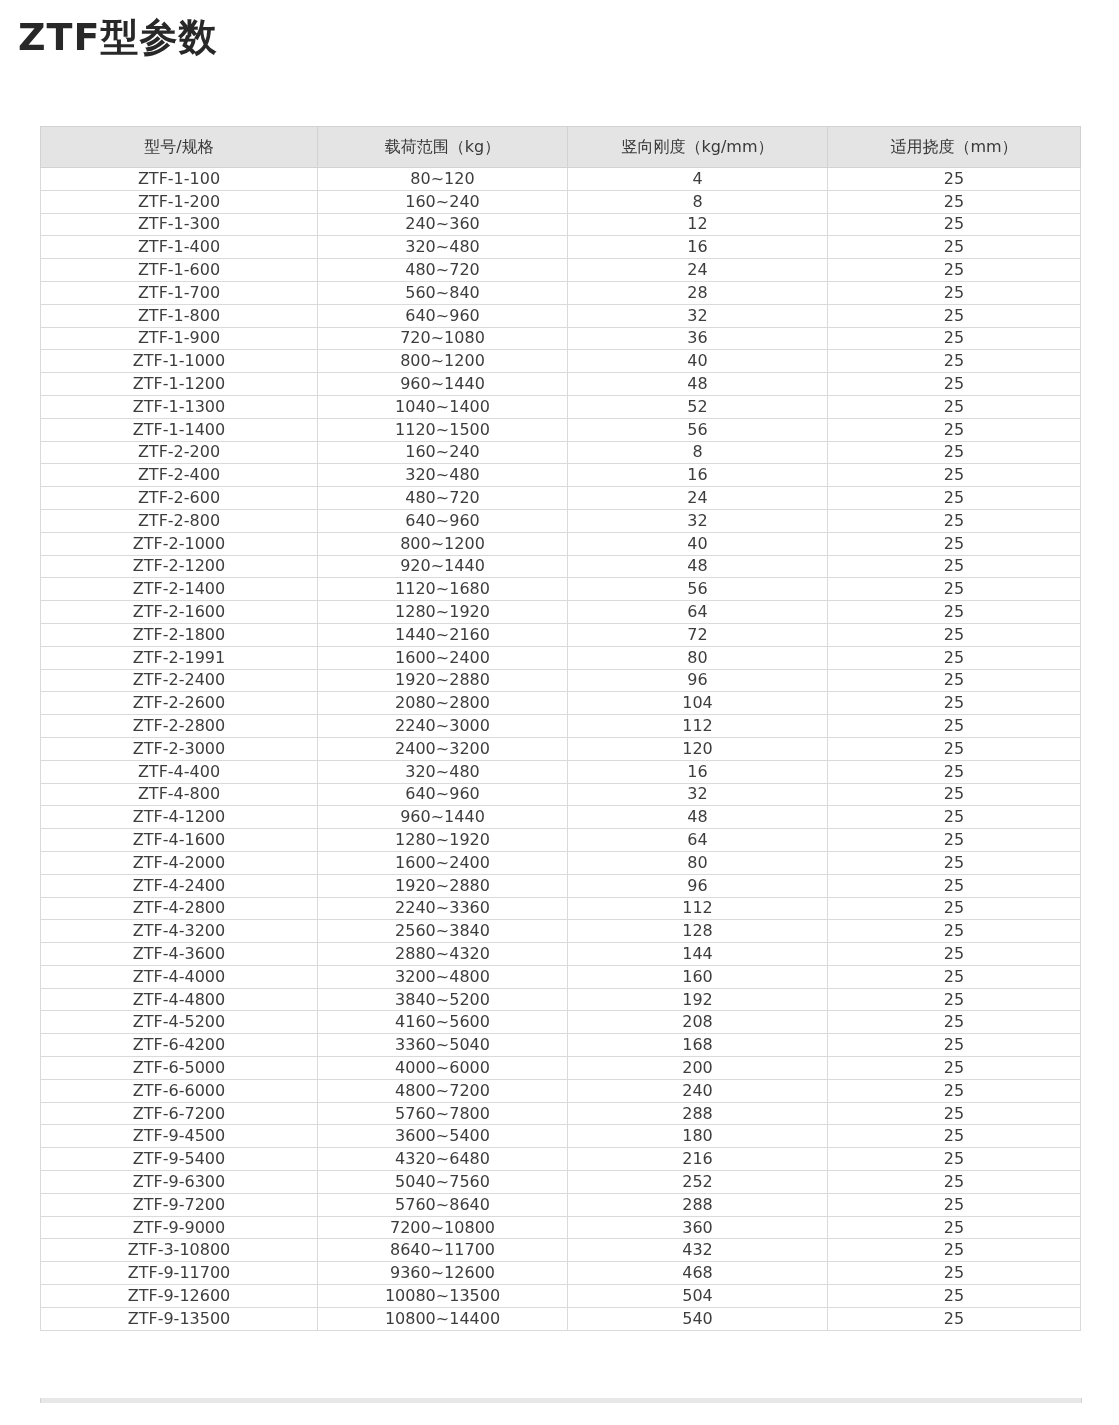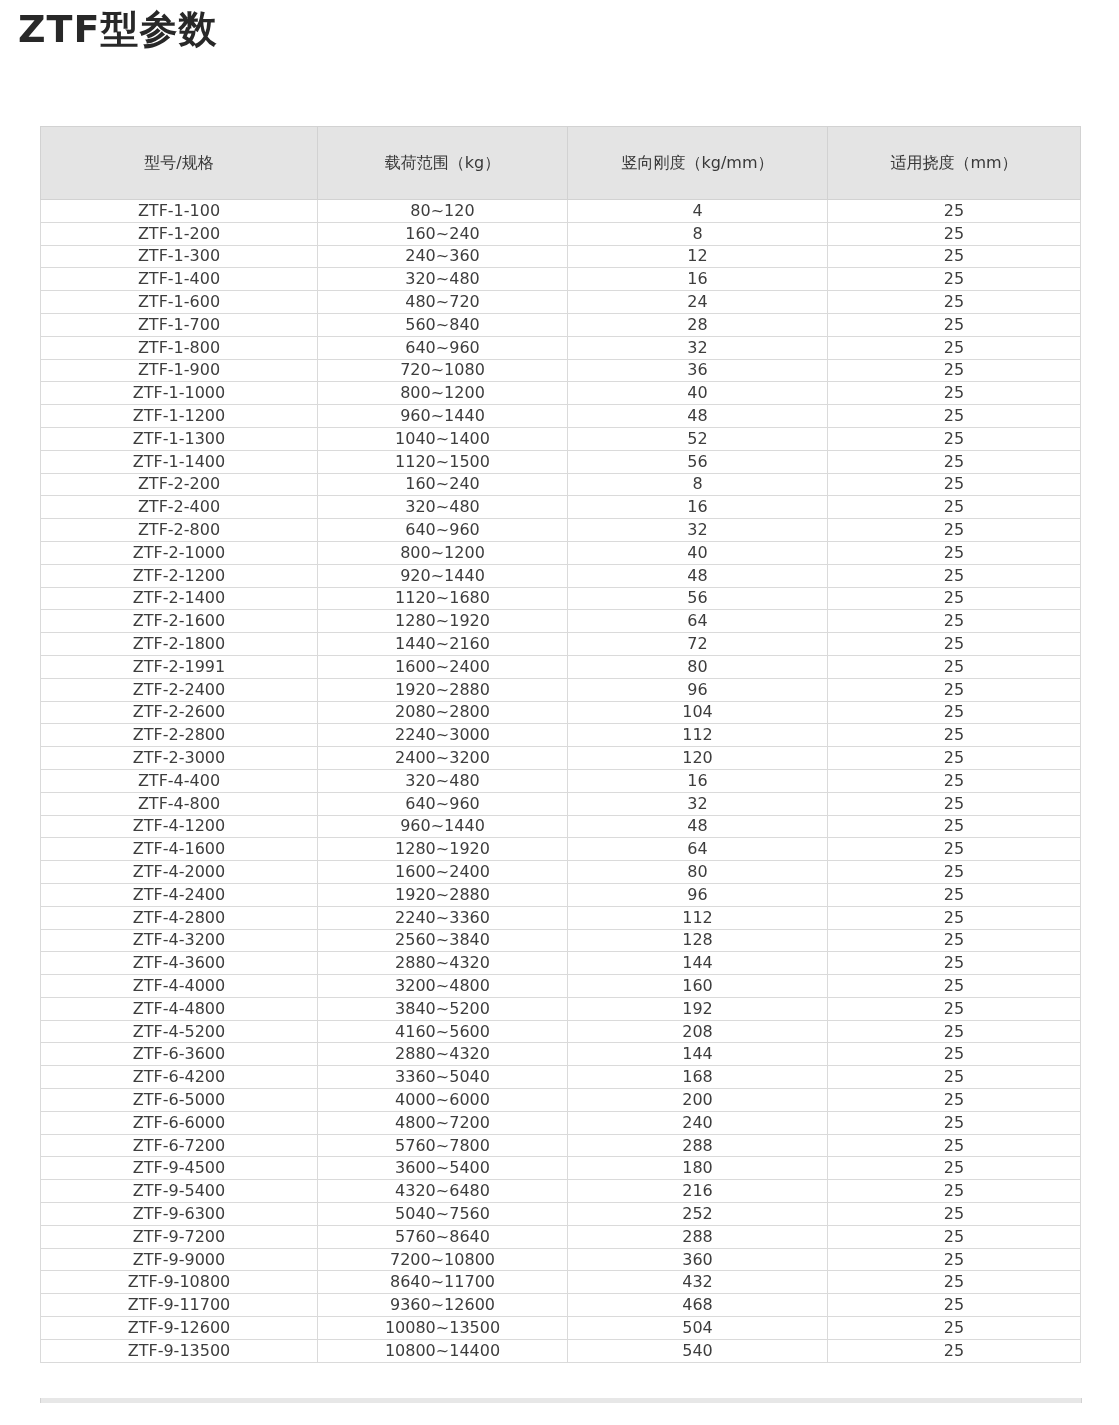--- a/index.html
+++ b/index.html
@@ -11,21 +11,21 @@
   .page {
     position: relative;
     width: 1119px;
     height: 1425px;
     background: #ffffff;
     overflow: hidden;
   }
   .title {
     position: absolute;
     left: 18px;
-    top: 4px;
+    top: 12px;
     margin: 0;
     font-size: 38px;
     font-weight: 700;
     color: #282828;
     letter-spacing: 1px;
   }
   .params-table {
     position: absolute;
     left: 40px;
     top: 126px;
@@ -38,21 +38,21 @@
   .params-table col.c3 { width: 260px; }
   .params-table col.c4 { width: 253px; }
   .params-table th {
     height: 40px;
     background: #e4e4e4;
     border: 1px solid #d2d2d2;
     font-size: 16px;
     font-weight: 400;
     color: #383838;
     text-align: center;
-    padding: 16px;
+    padding: 0;
     line-height: 1;
   }
   .params-table td {
     height: 21.8px;
     border: 1px solid #dadada;
     font-size: 16px;
     font-weight: 400;
     color: #3d3d3d;
     text-align: center;
     padding: 0;
@@ -173,20 +173,26 @@
           <td>8</td>
           <td>25</td>
         </tr>
         <tr>
           <td>ZTF-2-400</td>
           <td>320~480</td>
           <td>16</td>
           <td>25</td>
         </tr>
         <tr>
+          <td>ZTF-2-600</td>
+          <td>480~720</td>
+          <td>24</td>
+          <td>25</td>
+        </tr>
+        <tr>
           <td>ZTF-2-800</td>
           <td>640~960</td>
           <td>32</td>
           <td>25</td>
         </tr>
         <tr>
           <td>ZTF-2-1000</td>
           <td>800~1200</td>
           <td>40</td>
           <td>25</td>
@@ -311,26 +317,20 @@
           <td>192</td>
           <td>25</td>
         </tr>
         <tr>
           <td>ZTF-4-5200</td>
           <td>4160~5600</td>
           <td>208</td>
           <td>25</td>
         </tr>
         <tr>
-          <td>ZTF-6-3600</td>
-          <td>2880~4320</td>
-          <td>144</td>
-          <td>25</td>
-        </tr>
-        <tr>
           <td>ZTF-6-4200</td>
           <td>3360~5040</td>
           <td>168</td>
           <td>25</td>
         </tr>
         <tr>
           <td>ZTF-6-5000</td>
           <td>4000~6000</td>
           <td>200</td>
           <td>25</td>
@@ -371,21 +371,21 @@
           <td>288</td>
           <td>25</td>
         </tr>
         <tr>
           <td>ZTF-9-9000</td>
           <td>7200~10800</td>
           <td>360</td>
           <td>25</td>
         </tr>
         <tr>
-          <td>ZTF-9-10800</td>
+          <td>ZTF-3-10800</td>
           <td>8640~11700</td>
           <td>432</td>
           <td>25</td>
         </tr>
         <tr>
           <td>ZTF-9-11700</td>
           <td>9360~12600</td>
           <td>468</td>
           <td>25</td>
         </tr>

